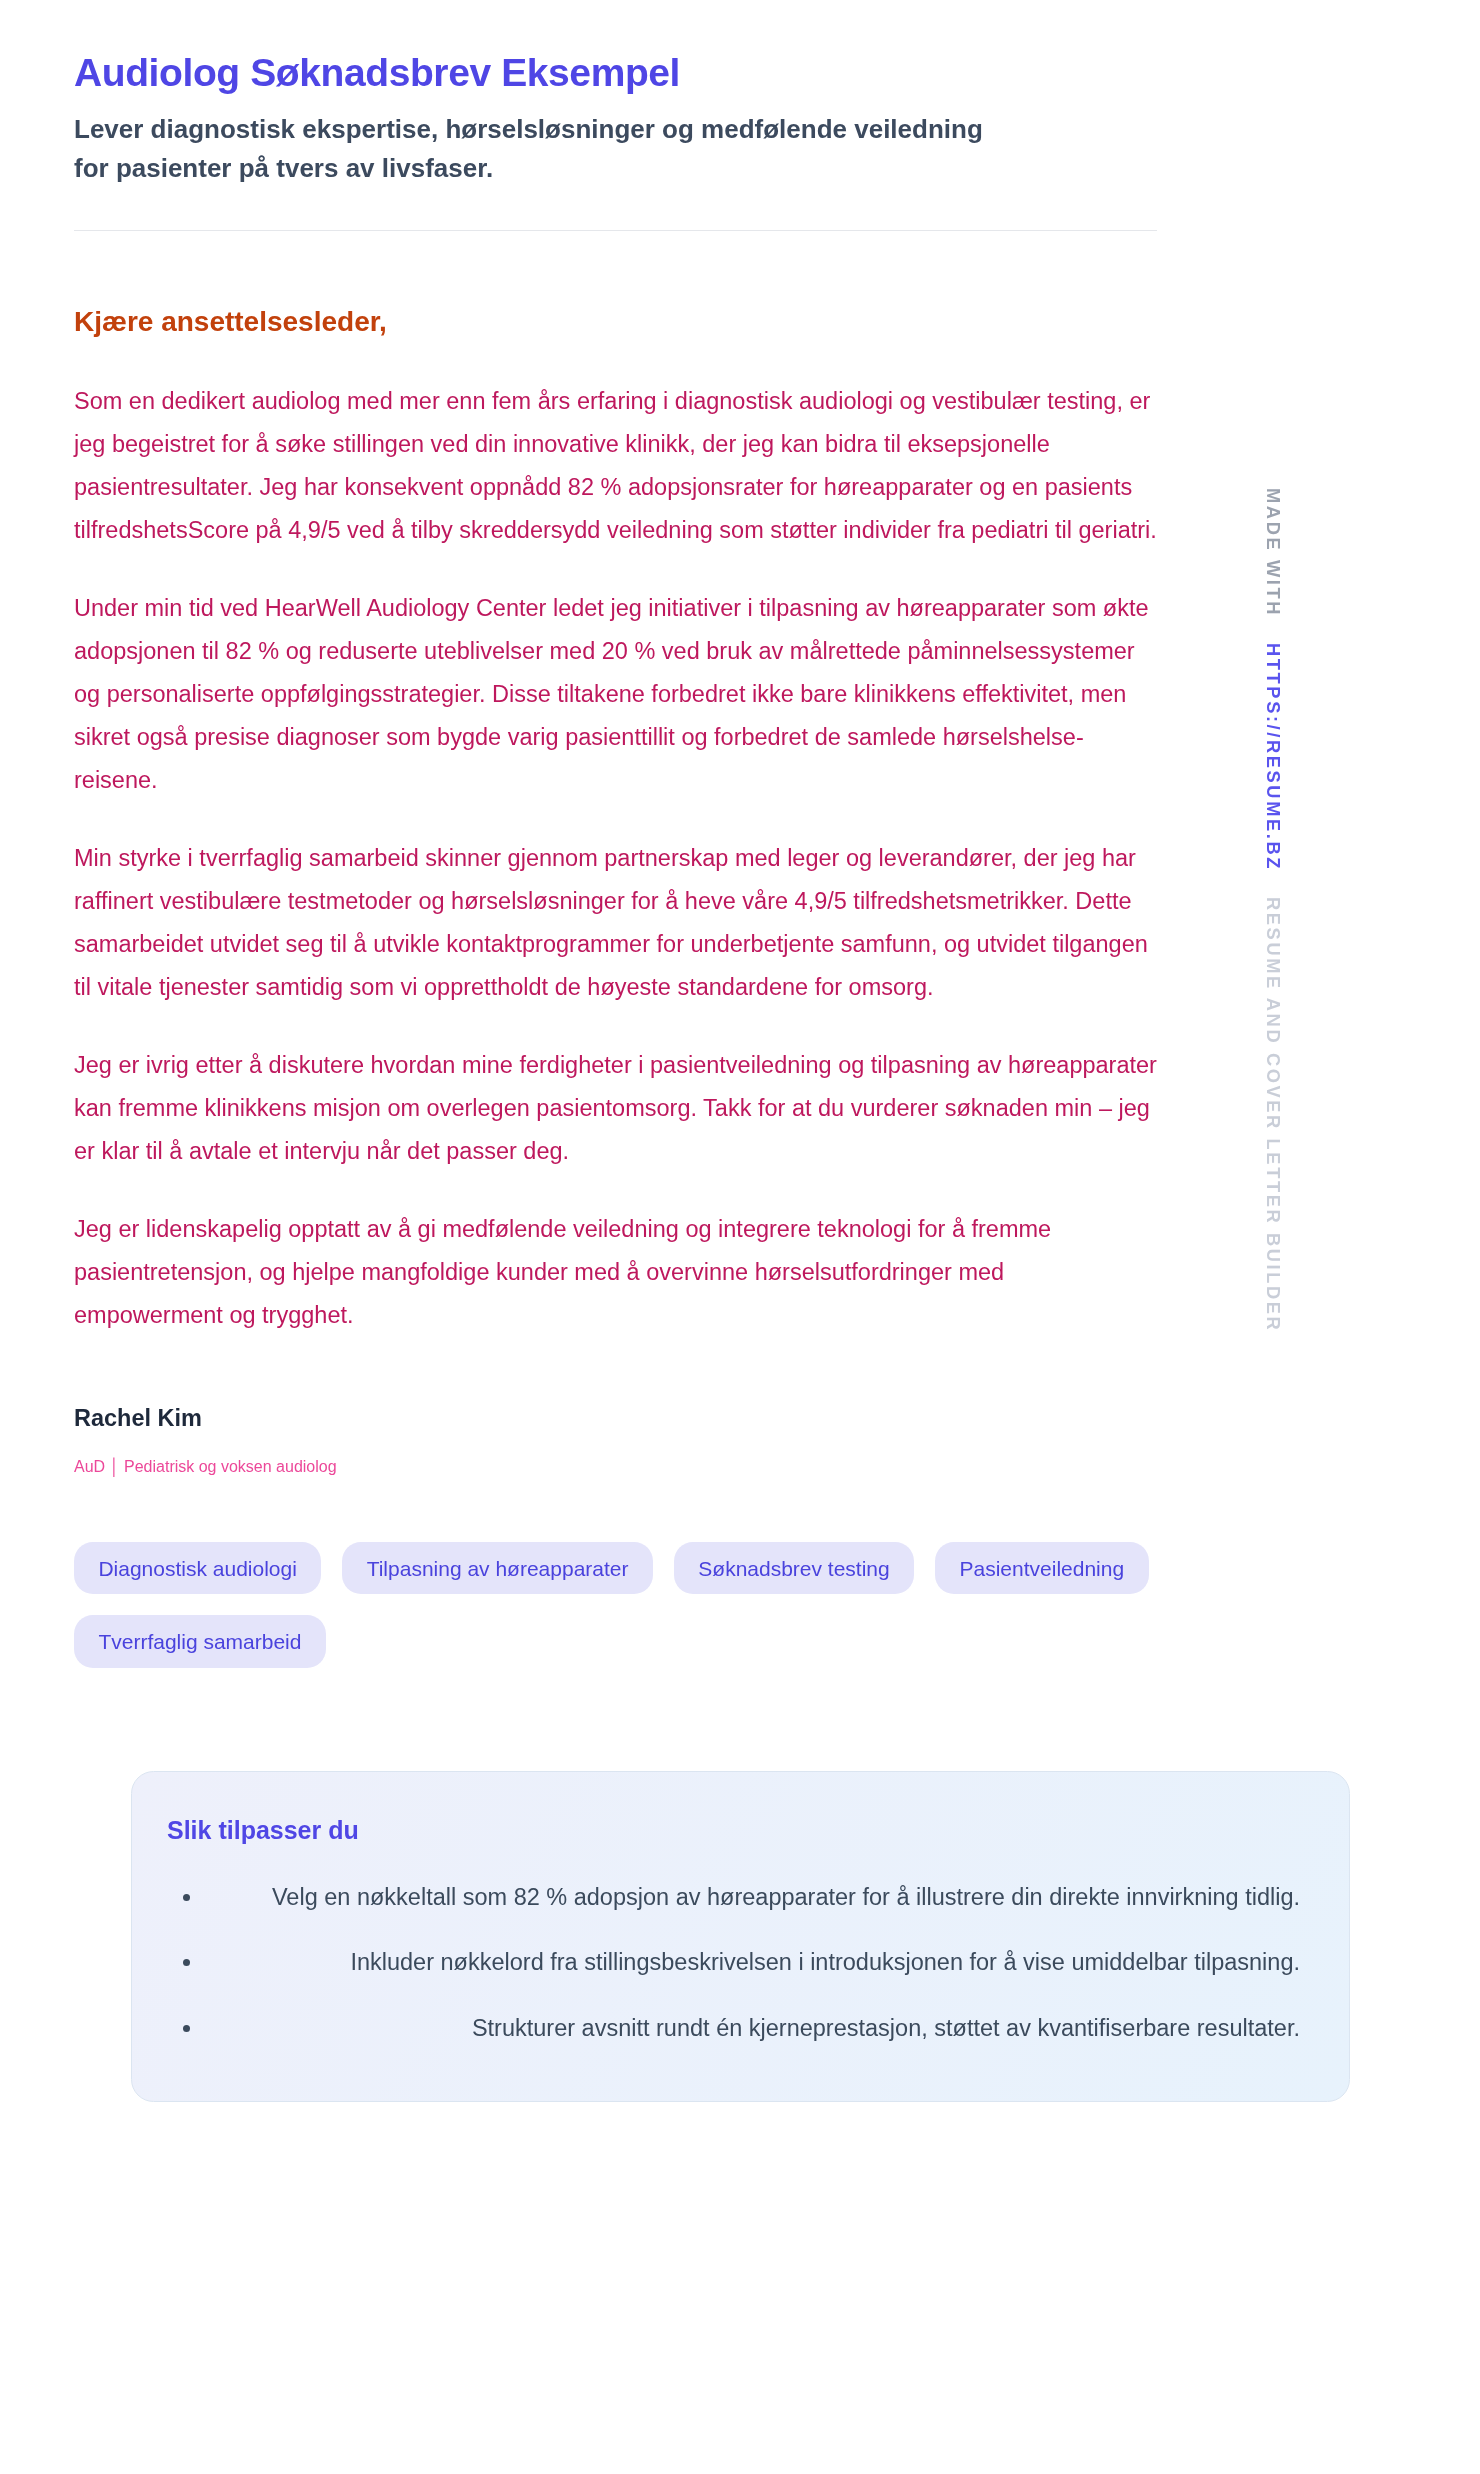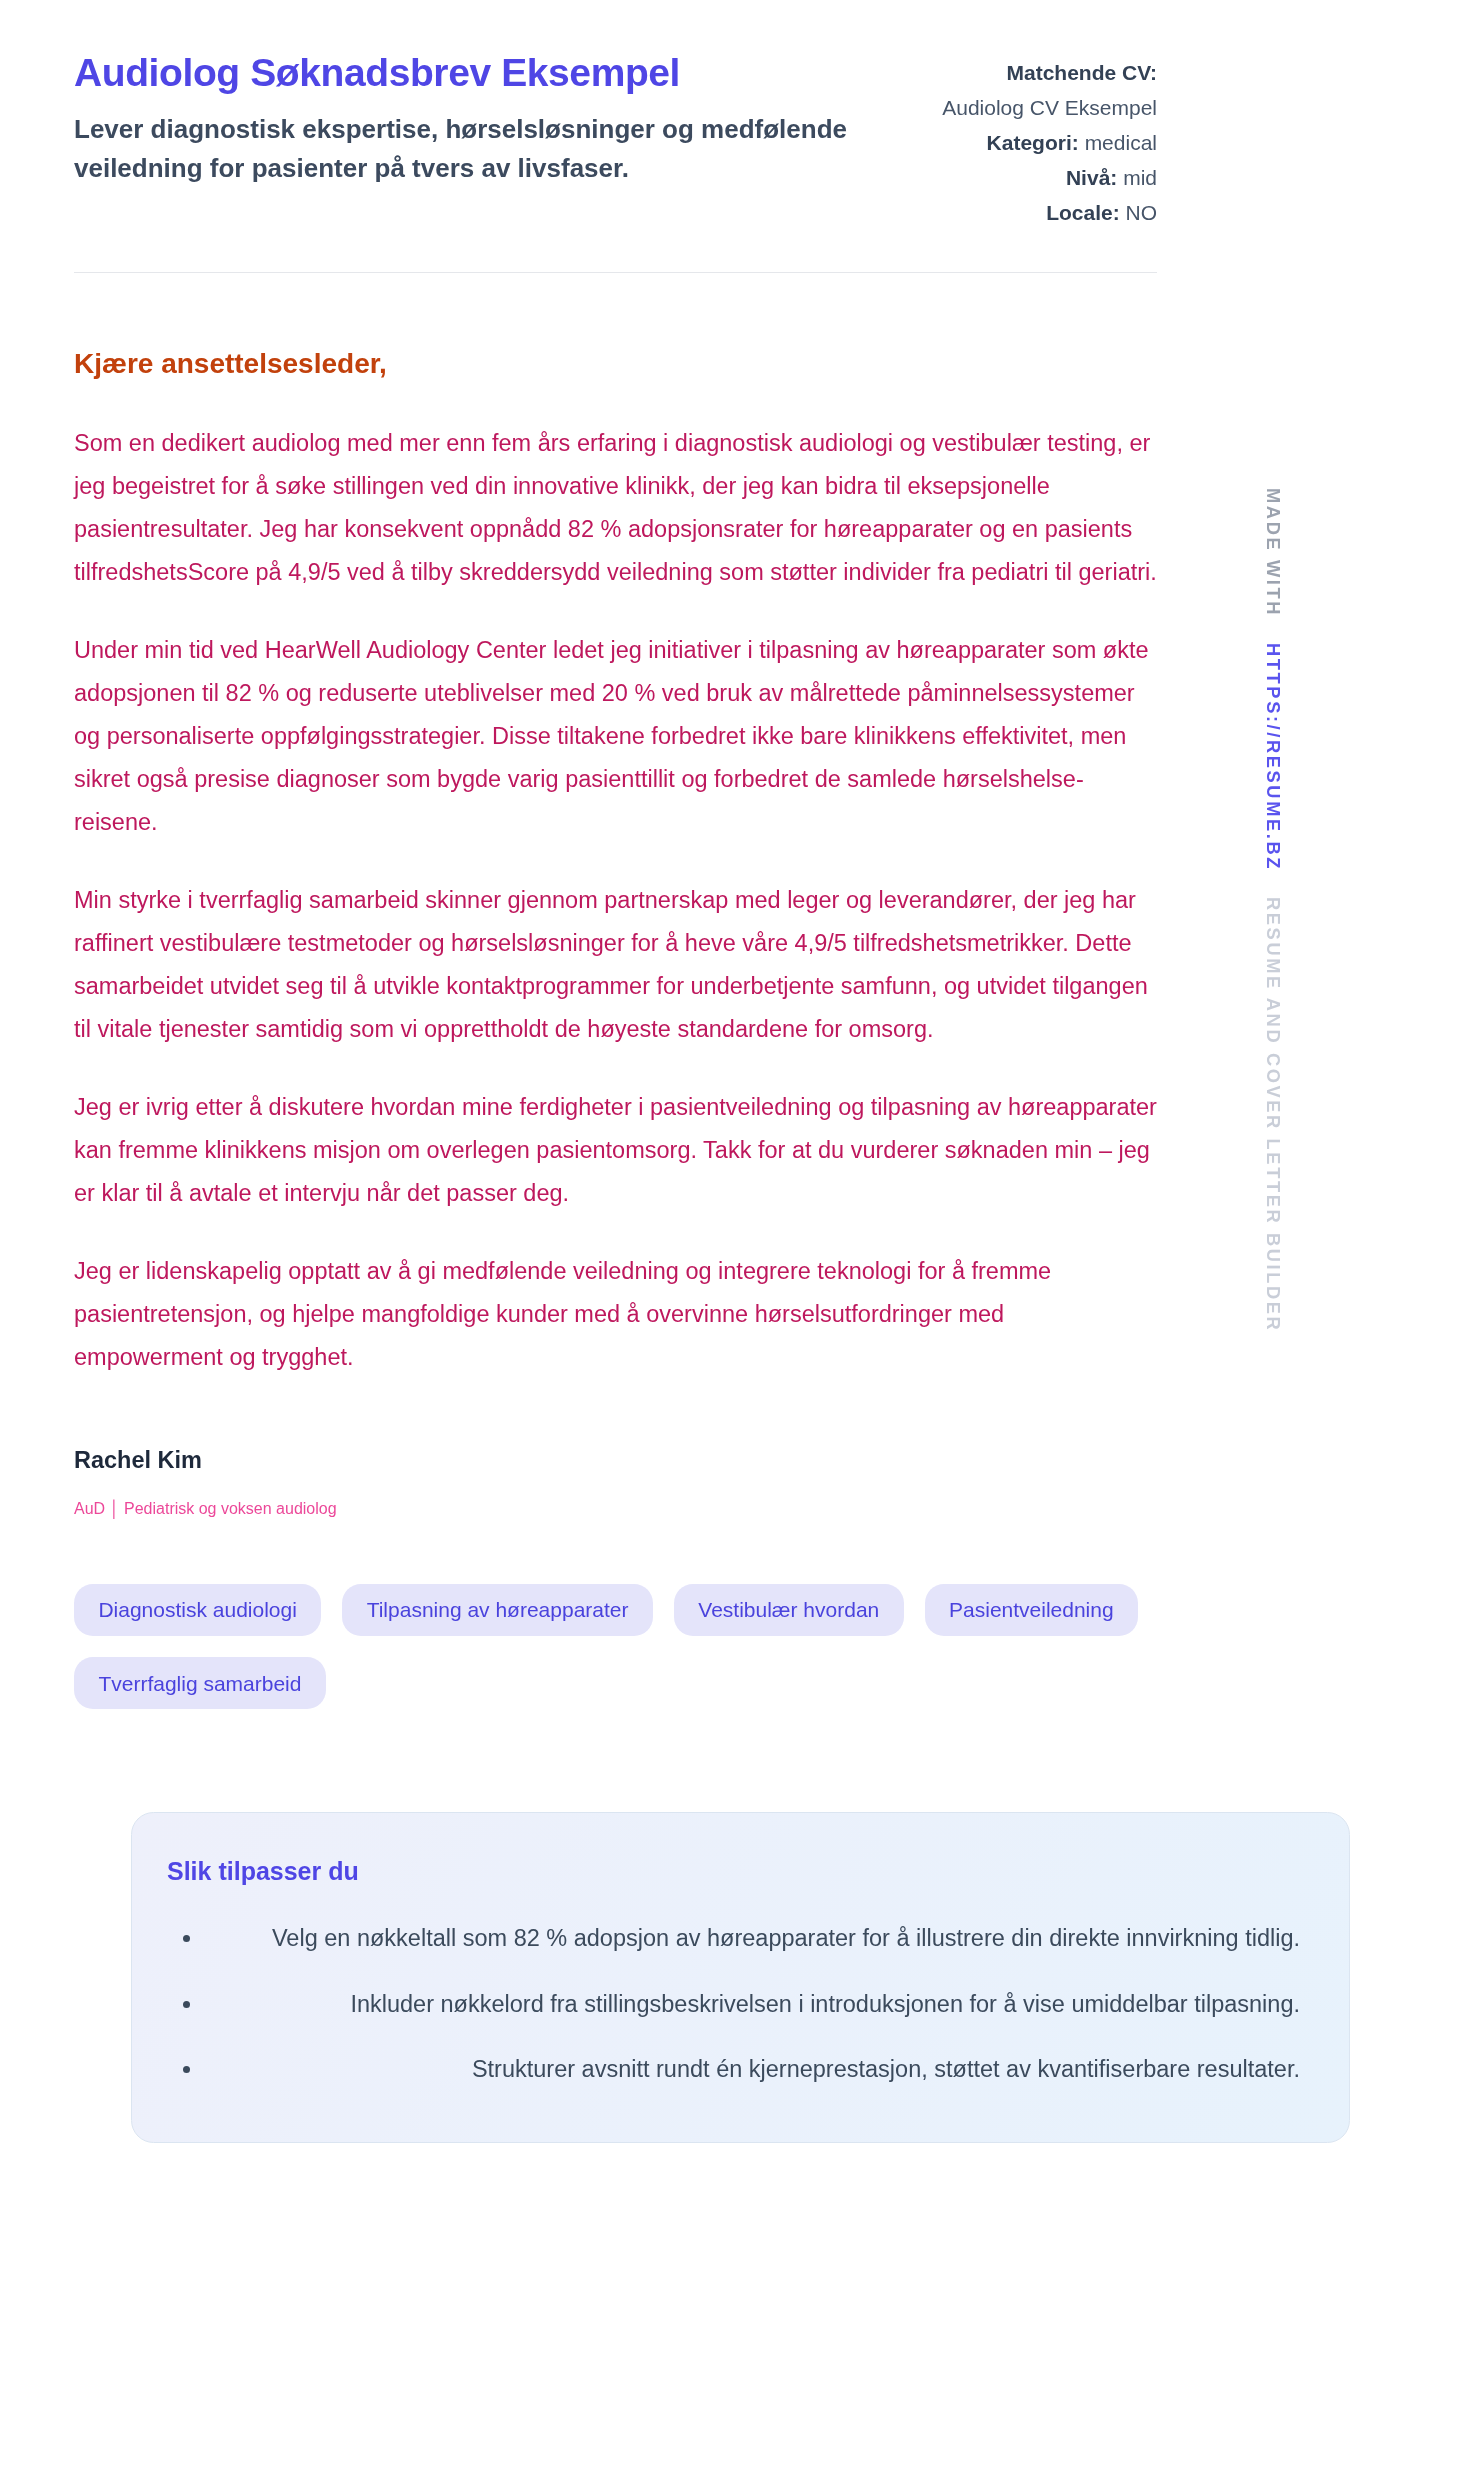--- a/index.html
+++ b/index.html
@@ -85,27 +85,20 @@
 </head>
 <body>
 
 <div class="page">
 
   <div class="header">
     <div>
       <h1 class="title">Audiolog Søknadsbrev Eksempel</h1>
       <p class="subtitle">Lever diagnostisk ekspertise, hørselsløsninger og medfølende veiledning for pasienter på tvers av livsfaser.</p>
     </div>
-    <div class="meta">
-      <div><span class="meta-label">Matchende CV:</span></div>
-      <div><span class="meta-value">Audiolog CV Eksempel</span></div>
-      <div><span class="meta-label">Kategori:</span> <span class="meta-value">medical</span></div>
-      <div><span class="meta-label">Nivå:</span> <span class="meta-value">mid</span></div>
-      <div><span class="meta-label">Locale:</span> <span class="meta-value">NO</span></div>
-    </div>
   </div>
 
   <hr class="rule">
 
   <div class="letter">
     <p class="greeting">Kjære ansettelsesleder,</p>
     <p class="para">Som en dedikert audiolog med mer enn fem års erfaring i diagnostisk audiologi og vestibulær testing, er jeg begeistret for å søke stillingen ved din innovative klinikk, der jeg kan bidra til eksepsjonelle pasientresultater. Jeg har konsekvent oppnådd 82 % adopsjonsrater for høreapparater og en pasients tilfredshetsScore på 4,9/5 ved å tilby skreddersydd veiledning som støtter individer fra pediatri til geriatri.</p>
     <p class="para">Under min tid ved HearWell Audiology Center ledet jeg initiativer i tilpasning av høreapparater som økte adopsjonen til 82 % og reduserte uteblivelser med 20 % ved bruk av målrettede påminnelsessystemer og personaliserte oppfølgingsstrategier. Disse tiltakene forbedret ikke bare klinikkens effektivitet, men sikret også presise diagnoser som bygde varig pasienttillit og forbedret de samlede hørselshelse-reisene.</p>
     <p class="para">Min styrke i tverrfaglig samarbeid skinner gjennom partnerskap med leger og leverandører, der jeg har raffinert vestibulære testmetoder og hørselsløsninger for å heve våre 4,9/5 tilfredshetsmetrikker. Dette samarbeidet utvidet seg til å utvikle kontaktprogrammer for underbetjente samfunn, og utvidet tilgangen til vitale tjenester samtidig som vi opprettholdt de høyeste standardene for omsorg.</p>
     <p class="para">Jeg er ivrig etter å diskutere hvordan mine ferdigheter i pasientveiledning og tilpasning av høreapparater kan fremme klinikkens misjon om overlegen pasientomsorg. Takk for at du vurderer søknaden min – jeg er klar til å avtale et intervju når det passer deg.</p>
@@ -113,21 +106,21 @@
 
     <div class="signature">
       <div class="sig-name">Rachel Kim</div>
       <div class="sig-title">AuD │ Pediatrisk og voksen audiolog</div>
     </div>
   </div>
 
   <div class="tags">
     <span class="tag">Diagnostisk audiologi</span>
     <span class="tag">Tilpasning av høreapparater</span>
-    <span class="tag">Vestibulær hvordan</span>
+    <span class="tag">Søknadsbrev testing</span>
     <span class="tag">Pasientveiledning</span>
     <span class="tag">Tverrfaglig samarbeid</span>
   </div>
 
   <div class="callout">
     <h2 class="callout-title">Slik tilpasser du</h2>
     <ul>
       <li>Velg en nøkkeltall som 82 % adopsjon av høreapparater for å illustrere din direkte innvirkning tidlig.</li>
       <li>Inkluder nøkkelord fra stillingsbeskrivelsen i introduksjonen for å vise umiddelbar tilpasning.</li>
       <li>Strukturer avsnitt rundt én kjerneprestasjon, støttet av kvantifiserbare resultater.</li>

